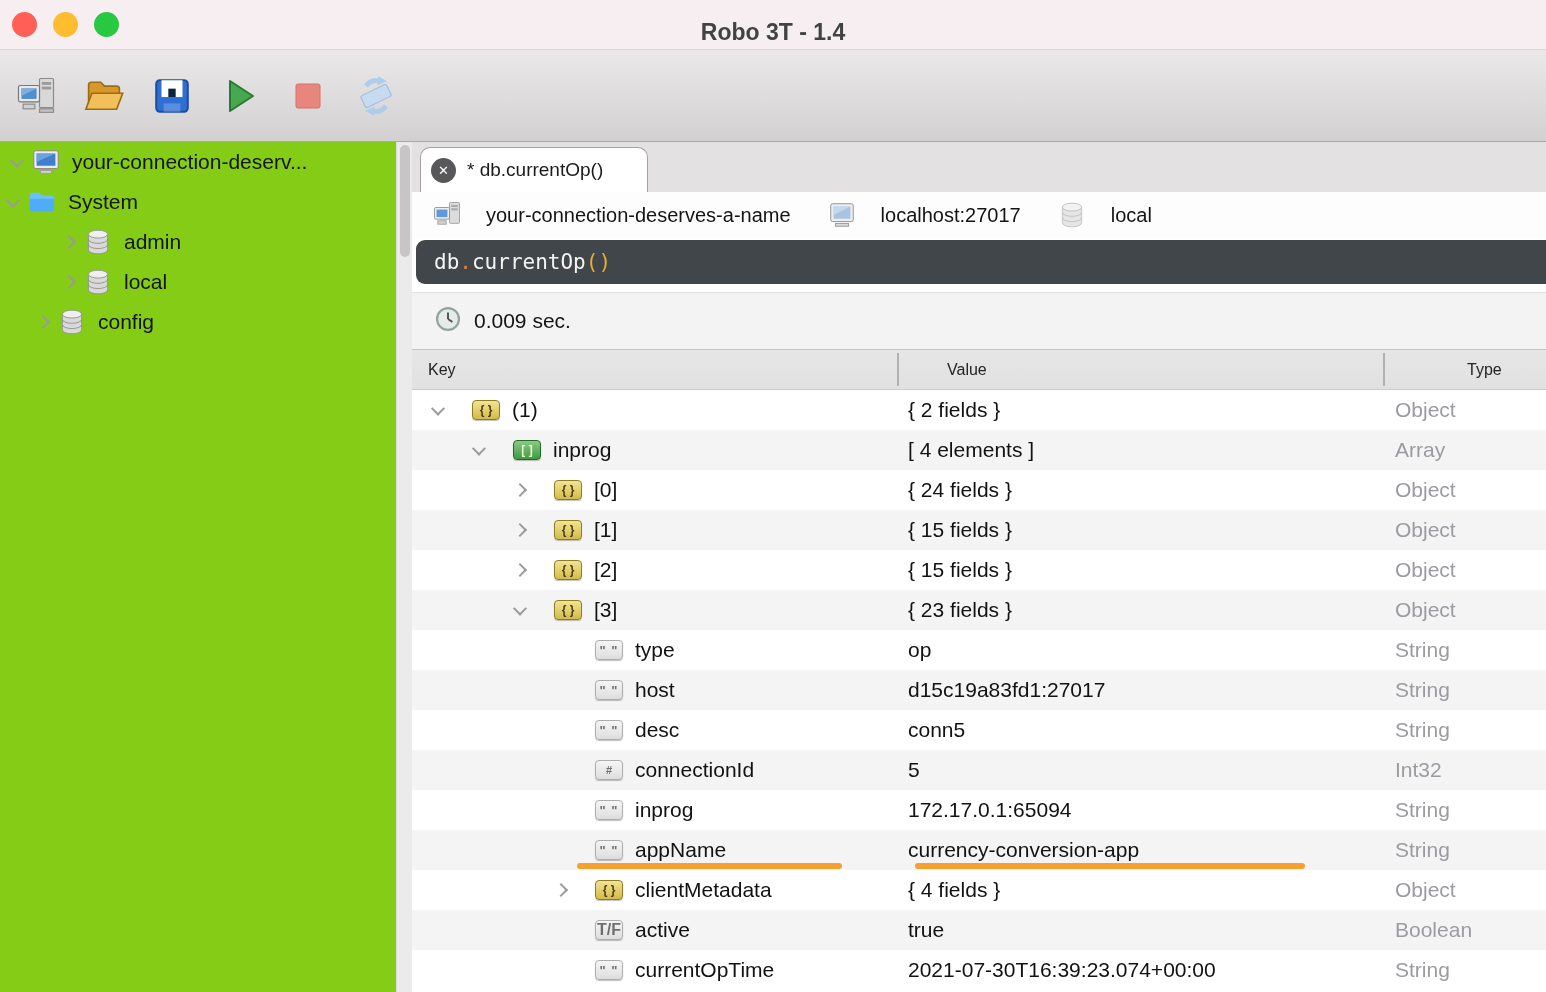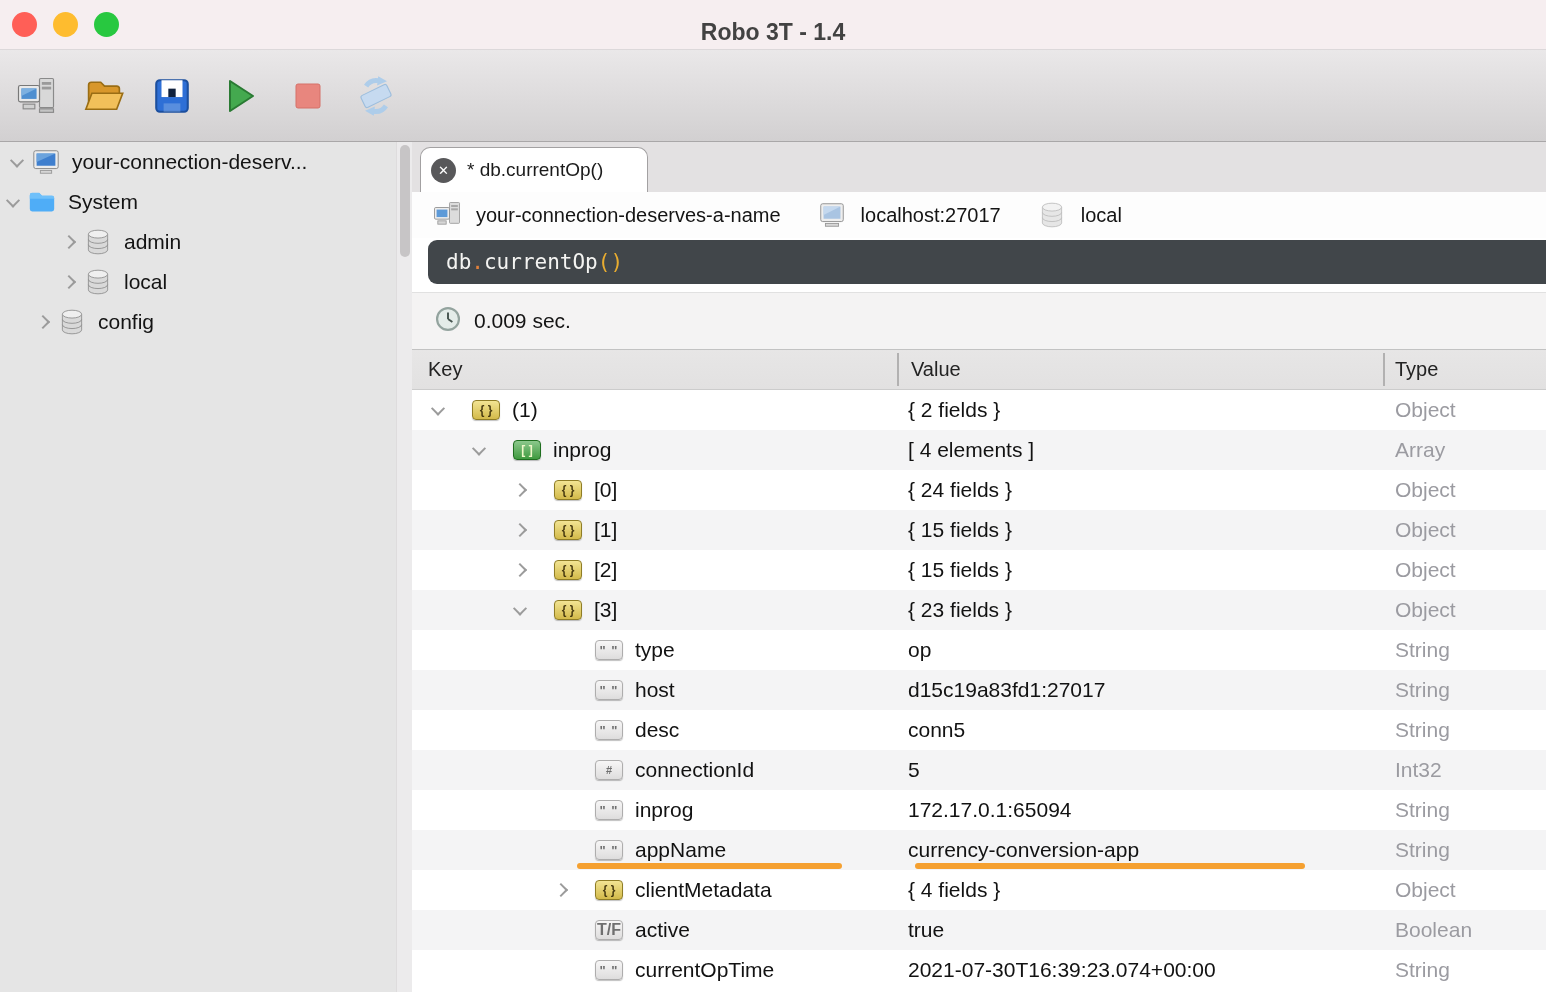--- a/index.html
+++ b/index.html
@@ -16,21 +16,21 @@
     font-size:23px; font-weight:bold; color:#424242; }
 
   
   .toolbar { height:92px; background:linear-gradient(#eae8e9,#d2d0d1); border-bottom:1px solid #a9a7a8;
     display:flex; align-items:center; padding-left:14px; gap:24px; }
   .tbtn { width:44px; height:44px; display:flex; align-items:center; justify-content:center; background:transparent; border:none; }
   .tbtn svg { display:block; }
 
   
   .content { display:flex; height:850px; }
-  .sidebar { position:relative; width:412px; background:#e5e5e5; flex:none; }
+  .sidebar { position:relative; width:412px; background:#84cc16; flex:none; }
   .side-scroll { position:absolute; top:0; right:0; width:16px; height:100%; background:#ecebec; border-left:1px solid #dedcdd; }
   .side-thumb { position:absolute; top:3px; left:3px; width:10px; height:112px; background:#c7c5c6; border-radius:5px; }
   .side-item { height:40px; display:flex; align-items:center; }
   .chevslot-s { width:26px; display:flex; align-items:center; justify-content:center; flex:none; }
   .sicon { width:32px; height:32px; margin-right:10px; flex:none; display:flex; align-items:center; justify-content:center; }
   .slabel { font-size:21px; color:#141414; white-space:nowrap; }
 
   .chev { width:10px; height:10px; border-right:2.5px solid #9b9b9b; border-bottom:2.5px solid #9b9b9b; display:inline-block; }
   .chev.down { transform:rotate(45deg) translate(-1px,-1px); }
   .chev.right { transform:rotate(-45deg); }
@@ -39,36 +39,36 @@
   .main { width:1134px; flex:none; display:flex; flex-direction:column; background:#fff; }
 
   .tabbar { height:50px; background:#e3e1e2; display:flex; align-items:flex-end; flex:none; }
   .tab { margin-left:8px; width:228px; height:45px; background:#fff; border:1px solid #a3a1a2; border-bottom:none;
     border-radius:10px 10px 0 0; display:flex; align-items:center; padding-left:10px; gap:11px; }
   .tab-close { width:25px; height:25px; border-radius:50%; background:#58585a; color:#fff; font-size:13px; font-weight:bold;
     display:flex; align-items:center; justify-content:center; flex:none; }
   .tab-label { font-size:19px; color:#1b1b1b; white-space:nowrap; }
 
   .breadcrumb { height:46px; background:#fdfdfd; display:flex; align-items:center; padding-left:20px; flex:none; }
-  .bc-item { display:flex; align-items:center; gap:14px; margin-right:36px; }
+  .bc-item { display:flex; align-items:center; gap:24px; margin-right:36px; }
   .bc-icon { width:30px; height:30px; display:flex; align-items:center; justify-content:center; flex:none; }
   .bc-label { font-size:20px; color:#141414; white-space:nowrap; }
 
   .queryrow { height:54px; background:#fff; flex:none; position:relative; }
-  .query-editor { position:absolute; left:16px; right:0; top:2px; height:44px; background:#41464a;
+  .query-editor { position:absolute; left:4px; right:0; top:2px; height:44px; background:#41464a;
     border-radius:9px 0 0 9px; display:flex; align-items:center; padding-left:18px;
     font-family:"DejaVu Sans Mono","Liberation Mono",monospace; font-size:21px; }
   .q-plain { color:#f4f4f2; } .q-dot { color:#e2813b; } .q-paren { color:#e8ac30; }
 
   .timerbar { height:58px; background:#f4f3f3; border-top:1px solid #e1e1e1; border-bottom:1px solid #c2c2c2;
     display:flex; align-items:center; padding-left:22px; gap:12px; flex:none; }
   .timer-text { font-size:21px; color:#141414; }
 
   .thead { height:40px; background:linear-gradient(#e7e6e6,#e2e1e1); border-bottom:1px solid #cccccc;
-    position:relative; display:flex; align-items:center; flex:none; font-size:20px; color:#232323; }
+    position:relative; display:flex; align-items:center; flex:none; font-size:16px; color:#232323;gap:36px; }
   .th-key { padding-left:16px; width:485px; }
   .th-val { padding-left:14px; width:486px; }
   .th-type { padding-left:12px; }
   .th-div { position:absolute; top:3px; bottom:3px; width:2px; background:#b2b1b1; }
   .th-div.d1 { left:485px; } .th-div.d2 { left:971px; }
 
   .rows { flex:1; overflow:hidden; }
   .trow { height:40px; display:grid; grid-template-columns:486px 485px 1fr; position:relative; background:#fff; }
   .trow.alt { background:#f4f4f5; }
   .cell { display:flex; align-items:center; font-size:21px; color:#121212; white-space:nowrap; overflow:hidden; }

